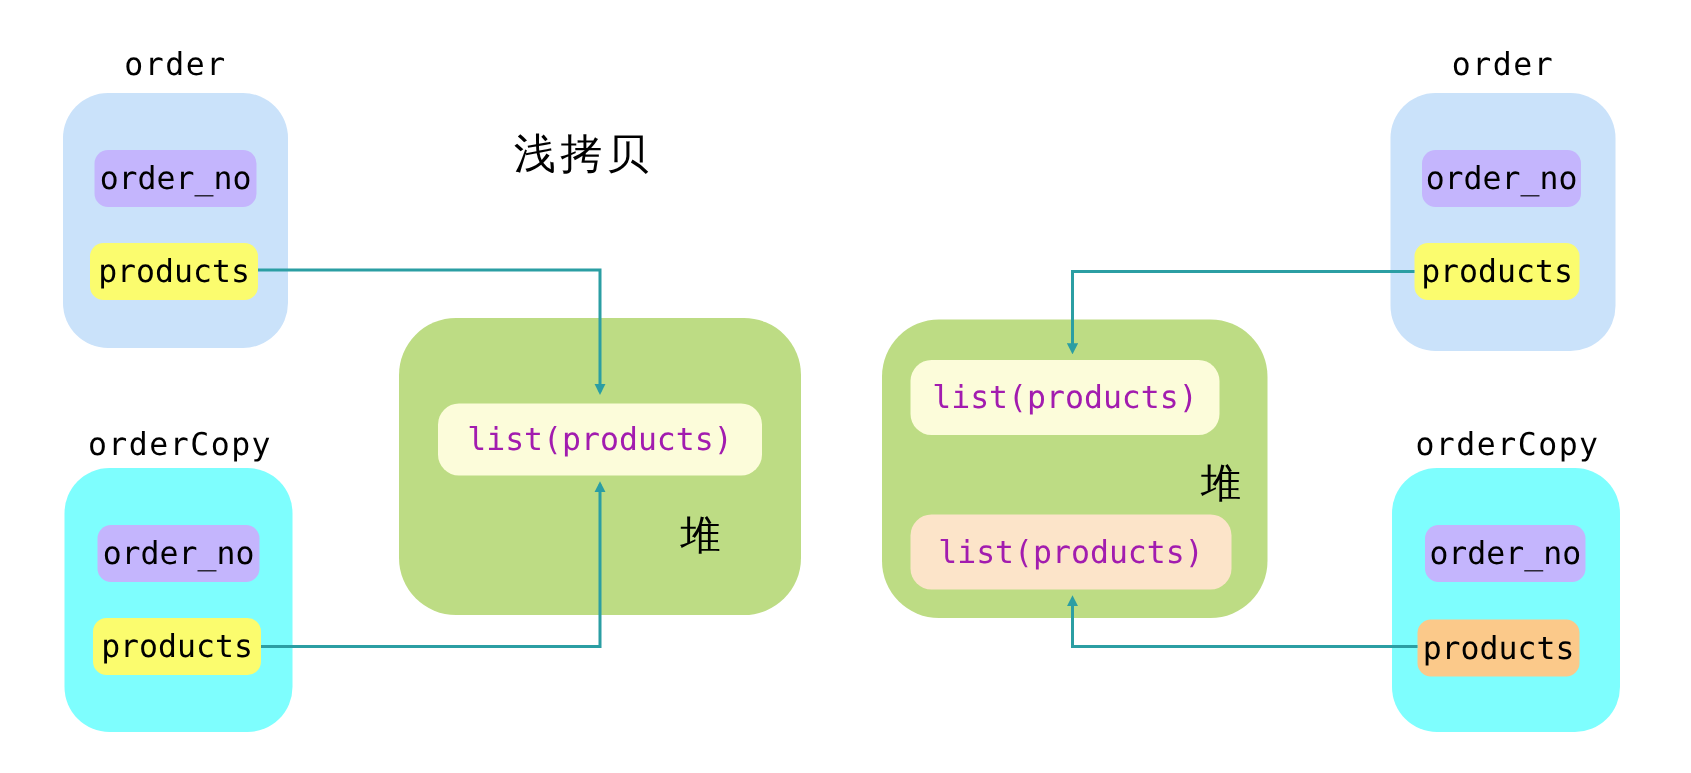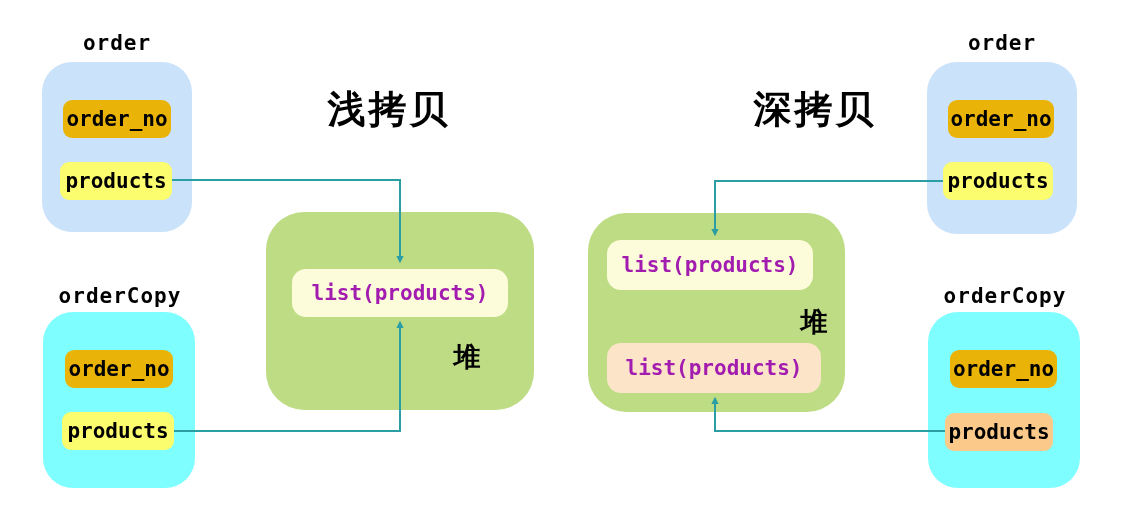--- a/index.html
+++ b/index.html
@@ -4,21 +4,21 @@
 <style>
   html, body { margin: 0; padding: 0; background: #ffffff; }
   .canvas {
     position: relative;
     width: 1127px;
     height: 515px;
     background: #ffffff;
     font-family: "DejaVu Sans Mono", "Liberation Mono", monospace;
     overflow: hidden;
   }
-  .abs { position: absolute; font-weight: bold; }
+  .abs { position: absolute; }
   .entity-label {
     font-size: 21px;
     color: #000000;
     text-align: center;
     letter-spacing: 1px;
     white-space: nowrap;
   }
   .entity-box {
     border-radius: 30px;
   }
@@ -28,21 +28,21 @@
     border-radius: 9px;
     font-size: 21px;
     color: #000000;
     text-align: center;
     display: flex;
     align-items: center;
     justify-content: center;
     white-space: nowrap;
     letter-spacing: 0px;
   }
-  .chip-pink   { background: #eab308; }
+  .chip-pink   { background: #c4b5fd; }
   .chip-yellow { background: #FBFC6E; }
   .chip-orange { background: #FBC98A; }
   .heap-box {
     background: #BDDC84;
     border-radius: 38px;
   }
   .heap-item {
     border-radius: 14px;
     font-size: 21px;
     color: #a21caf;
@@ -52,21 +52,21 @@
     white-space: nowrap;
   }
   .heap-item-cream { background: #FCFCDA; }
   .heap-item-peach { background: #FCE4C9; }
   .cjk {
     font-family: "DejaVu Serif", "Liberation Serif", serif;
     color: #000000;
     text-align: center;
     white-space: nowrap;
   }
-  .section-title { font-size: 38px; letter-spacing: 3px; }
+  .section-title { font-size: 28px; letter-spacing: 3px; }
   .heap-label { font-size: 27px; }
   svg.connectors {
     position: absolute;
     left: 0; top: 0;
     width: 1127px; height: 515px;
     pointer-events: none;
   }
 </style>
 </head>
 <body>
@@ -82,21 +82,20 @@
   <div class="abs entity-box entity-ordercopy" style="left:43px; top:312px; width:152px; height:176px;"></div>
   <div class="abs chip chip-pink" style="left:65px; top:350px; width:108px; height:38px;">order_no</div>
   <div class="abs chip chip-yellow" style="left:62px; top:412px; width:112px; height:38px;">products</div>
 
   <div class="abs cjk section-title" style="left:300px; top:84px; width:178px;">浅拷贝</div>
 
   <div class="abs heap-box" style="left:266px; top:212px; width:268px; height:198px;"></div>
   <div class="abs heap-item heap-item-cream" style="left:292px; top:269px; width:216px; height:48px;">list(products)</div>
   <div class="abs cjk heap-label" style="left:449px; top:339px; width:36px;">堆</div>
 
-  <div class="abs cjk section-title" style="left:726px; top:84px; width:178px;">深拷贝</div>
 
   <div class="abs heap-box" style="left:588px; top:213px; width:257px; height:199px;"></div>
   <div class="abs heap-item heap-item-cream" style="left:607px; top:240px; width:206px; height:50px;">list(products)</div>
   <div class="abs heap-item heap-item-peach" style="left:607px; top:343px; width:214px; height:50px;">list(products)</div>
   <div class="abs cjk heap-label" style="left:796px; top:304px; width:36px;">堆</div>
 
   <div class="abs entity-label" style="left:926px; top:31px; width:152px;">order</div>
   <div class="abs entity-box entity-order" style="left:927px; top:62px; width:150px; height:172px;"></div>
   <div class="abs chip chip-pink" style="left:948px; top:100px; width:106px; height:38px;">order_no</div>
   <div class="abs chip chip-yellow" style="left:943px; top:162px; width:110px; height:38px;">products</div>

